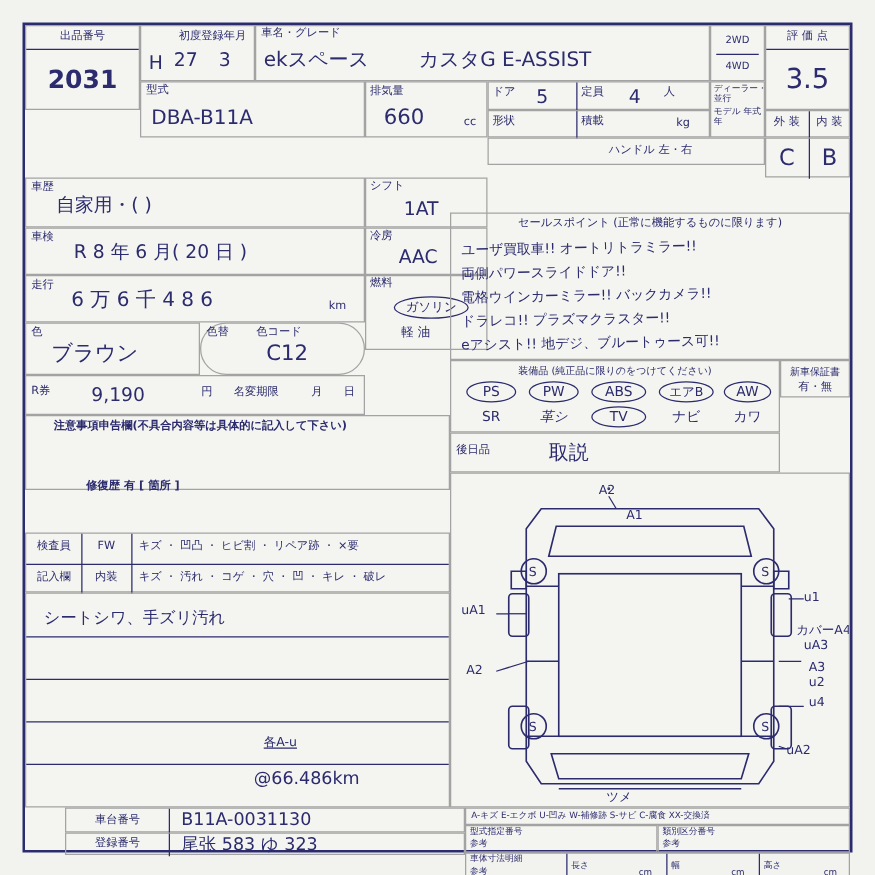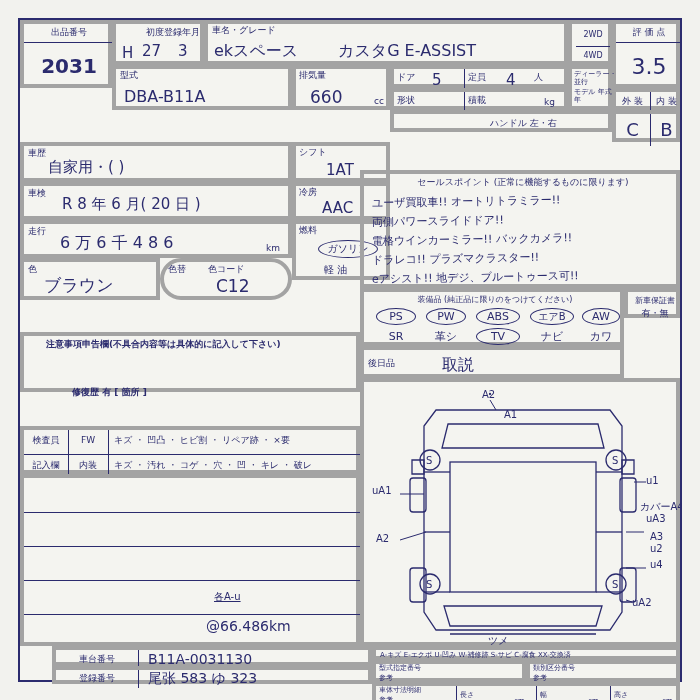--- a/index.html
+++ b/index.html
@@ -12,21 +12,21 @@
     overflow:hidden;
   }
   .sheet{
     position:absolute;left:18px;top:18px;width:664px;height:664px;
     background:#f4f4f0;
     border:2px solid #2b2b6e;
     box-sizing:border-box;
   }
   
   .c{position:absolute;box-sizing:border-box;}
-  .b{border:4px solid #a3a3a3;}
+  .b{border:1px solid #a3a3a3;}
   .lbl{font-size:9px;line-height:1.1;}
   .lblsm{font-size:8px;line-height:1.1;}
   .big{font-size:20px;font-weight:bold;}
   .hw{font-size:15px;}
   .hw-s{font-size:12px;}
   .ctr{display:flex;align-items:center;justify-content:center;text-align:center;}
   .lft{display:flex;align-items:center;}
   .vline{position:absolute;background:#2b2b6e;width:1px;}
   .hline{position:absolute;background:#2b2b6e;height:1px;}
   .oval{border:1.5px solid #2b2b6e;border-radius:50%;display:inline-flex;align-items:center;justify-content:center;}
@@ -146,20 +146,28 @@
   <div class="c b" style="left:0;top:238px;width:140px;height:42px;">
     <div class="c lbl" style="left:4px;top:3px;width:30px;height:14px;">色</div>
     <div class="c hw" style="left:20px;top:12px;width:120px;height:26px;font-size:17px;">ブラウン</div>
   </div>
   <div class="c b" style="left:140px;top:238px;width:132px;height:42px;border-radius:21px;">
     <div class="c lbl" style="left:4px;top:3px;width:34px;height:14px;">色替</div>
     <div class="c lbl" style="left:44px;top:3px;width:60px;height:14px;">色コード</div>
     <div class="c hw" style="left:52px;top:14px;width:70px;height:26px;font-size:17px;">C12</div>
   </div>
 
+  <div class="c b" style="left:0;top:280px;width:272px;height:32px;">
+    <div class="c lbl" style="left:4px;top:8px;width:30px;height:14px;">R券</div>
+    <div class="c hw" style="left:52px;top:6px;width:80px;height:22px;font-size:15px;">9,190</div>
+    <div class="c lbl" style="left:140px;top:9px;width:20px;height:14px;">円</div>
+    <div class="c lbl" style="left:166px;top:9px;width:56px;height:14px;">名変期限</div>
+    <div class="c lbl" style="left:228px;top:9px;width:16px;height:14px;">月</div>
+    <div class="c lbl" style="left:254px;top:9px;width:16px;height:14px;">日</div>
+  </div>
 
   <div class="c b" style="left:0;top:312px;width:340px;height:60px;font-weight:bold;">
     <div class="c lbl" style="left:22px;top:4px;width:320px;height:14px;">注意事項申告欄(不具合内容等は具体的に記入して下さい)</div>
     <div class="c lbl" style="left:48px;top:52px;width:260px;height:14px;">修復歴  有 [ 箇所            ]</div>
   </div>
 
   <div class="c b" style="left:340px;top:150px;width:320px;height:118px;">
     <div class="c lbl ctr" style="left:0;top:2px;width:318px;height:14px;">セールスポイント (正常に機能するものに限ります)</div>
     <div class="c sp rot" style="left:8px;top:18px;width:308px;height:18px;">ユーザ買取車!!                    オートリトラミラー!!</div>
     <div class="c sp rot" style="left:8px;top:37px;width:308px;height:18px;">両側パワースライドドア!!</div>
@@ -169,21 +177,21 @@
   </div>
 
   <div class="c b" style="left:340px;top:268px;width:264px;height:58px;">
     <div class="c lblsm ctr" style="left:0;top:2px;width:262px;height:12px;">装備品 (純正品に限りのをつけてください)</div>
     <div class="c oval" style="left:12px;top:16px;width:40px;height:17px;font-size:11px;">PS</div>
     <div class="c oval" style="left:62px;top:16px;width:40px;height:17px;font-size:11px;">PW</div>
     <div class="c oval" style="left:112px;top:16px;width:44px;height:17px;font-size:11px;">ABS</div>
     <div class="c oval" style="left:166px;top:16px;width:44px;height:17px;font-size:10px;">エアB</div>
     <div class="c oval" style="left:218px;top:16px;width:38px;height:17px;font-size:11px;">AW</div>
     <div class="c ctr" style="left:12px;top:36px;width:40px;height:17px;font-size:11px;">SR</div>
-    <div class="c ctr" style="left:62px;top:36px;width:40px;height:17px;font-size:11px;">革シ</div>
+    <div class="c ctr" style="left:62px;top:36px;width:40px;height:17px;font-size:11px;font-style:italic;">革シ</div>
     <div class="c oval" style="left:112px;top:36px;width:44px;height:17px;font-size:11px;">TV</div>
     <div class="c ctr" style="left:166px;top:36px;width:44px;height:17px;font-size:11px;">ナビ</div>
     <div class="c ctr" style="left:218px;top:36px;width:38px;height:17px;font-size:11px;">カワ</div>
   </div>
 
   <div class="c b" style="left:604px;top:268px;width:56px;height:30px;">
     <div class="c lblsm ctr" style="left:0;top:3px;width:54px;height:12px;font-size:8px;">新車保証書</div>
     <div class="c lbl ctr" style="left:0;top:15px;width:54px;height:14px;">有・無</div>
   </div>
   <div class="c b" style="left:340px;top:326px;width:264px;height:32px;">
@@ -201,20 +209,21 @@
     <div class="c lbl ctr" style="left:44px;top:28px;width:40px;height:16px;">内装</div>
     <div class="c lbl lft" style="left:90px;top:3px;width:250px;height:16px;">キズ ・ 凹凸 ・ ヒビ割 ・ リペア跡 ・ ×要</div>
     <div class="c lbl lft" style="left:90px;top:28px;width:250px;height:16px;">キズ ・ 汚れ ・ コゲ ・ 穴 ・ 凹 ・ キレ ・ 破レ</div>
   </div>
 
   <div class="c b" style="left:0;top:454px;width:340px;height:172px;">
     <div class="hline" style="left:0;top:34px;width:338px;"></div>
     <div class="hline" style="left:0;top:68px;width:338px;"></div>
     <div class="hline" style="left:0;top:102px;width:338px;"></div>
     <div class="hline" style="left:0;top:136px;width:338px;"></div>
+    <div class="c hw-s" style="left:14px;top:10px;width:300px;height:20px;font-size:13px;">シートシワ、手ズリ汚れ</div>
     <div class="c hw-s" style="left:190px;top:112px;width:120px;height:20px;font-size:10px;text-decoration:underline;">各A-u</div>
     <div class="c hw-s" style="left:182px;top:140px;width:150px;height:20px;font-size:14px;">@66.486km</div>
   </div>
 
   <div class="c b" style="left:340px;top:358px;width:320px;height:268px;">
     <svg width="318" height="266" viewBox="0 0 318 266">
       <g fill="none" stroke="#2b2b6e" stroke-width="1.3">
 
         <path d="M72 28 L246 28 L258 44 L258 230 L246 248 L72 248 L60 230 L60 44 Z"></path>
 

